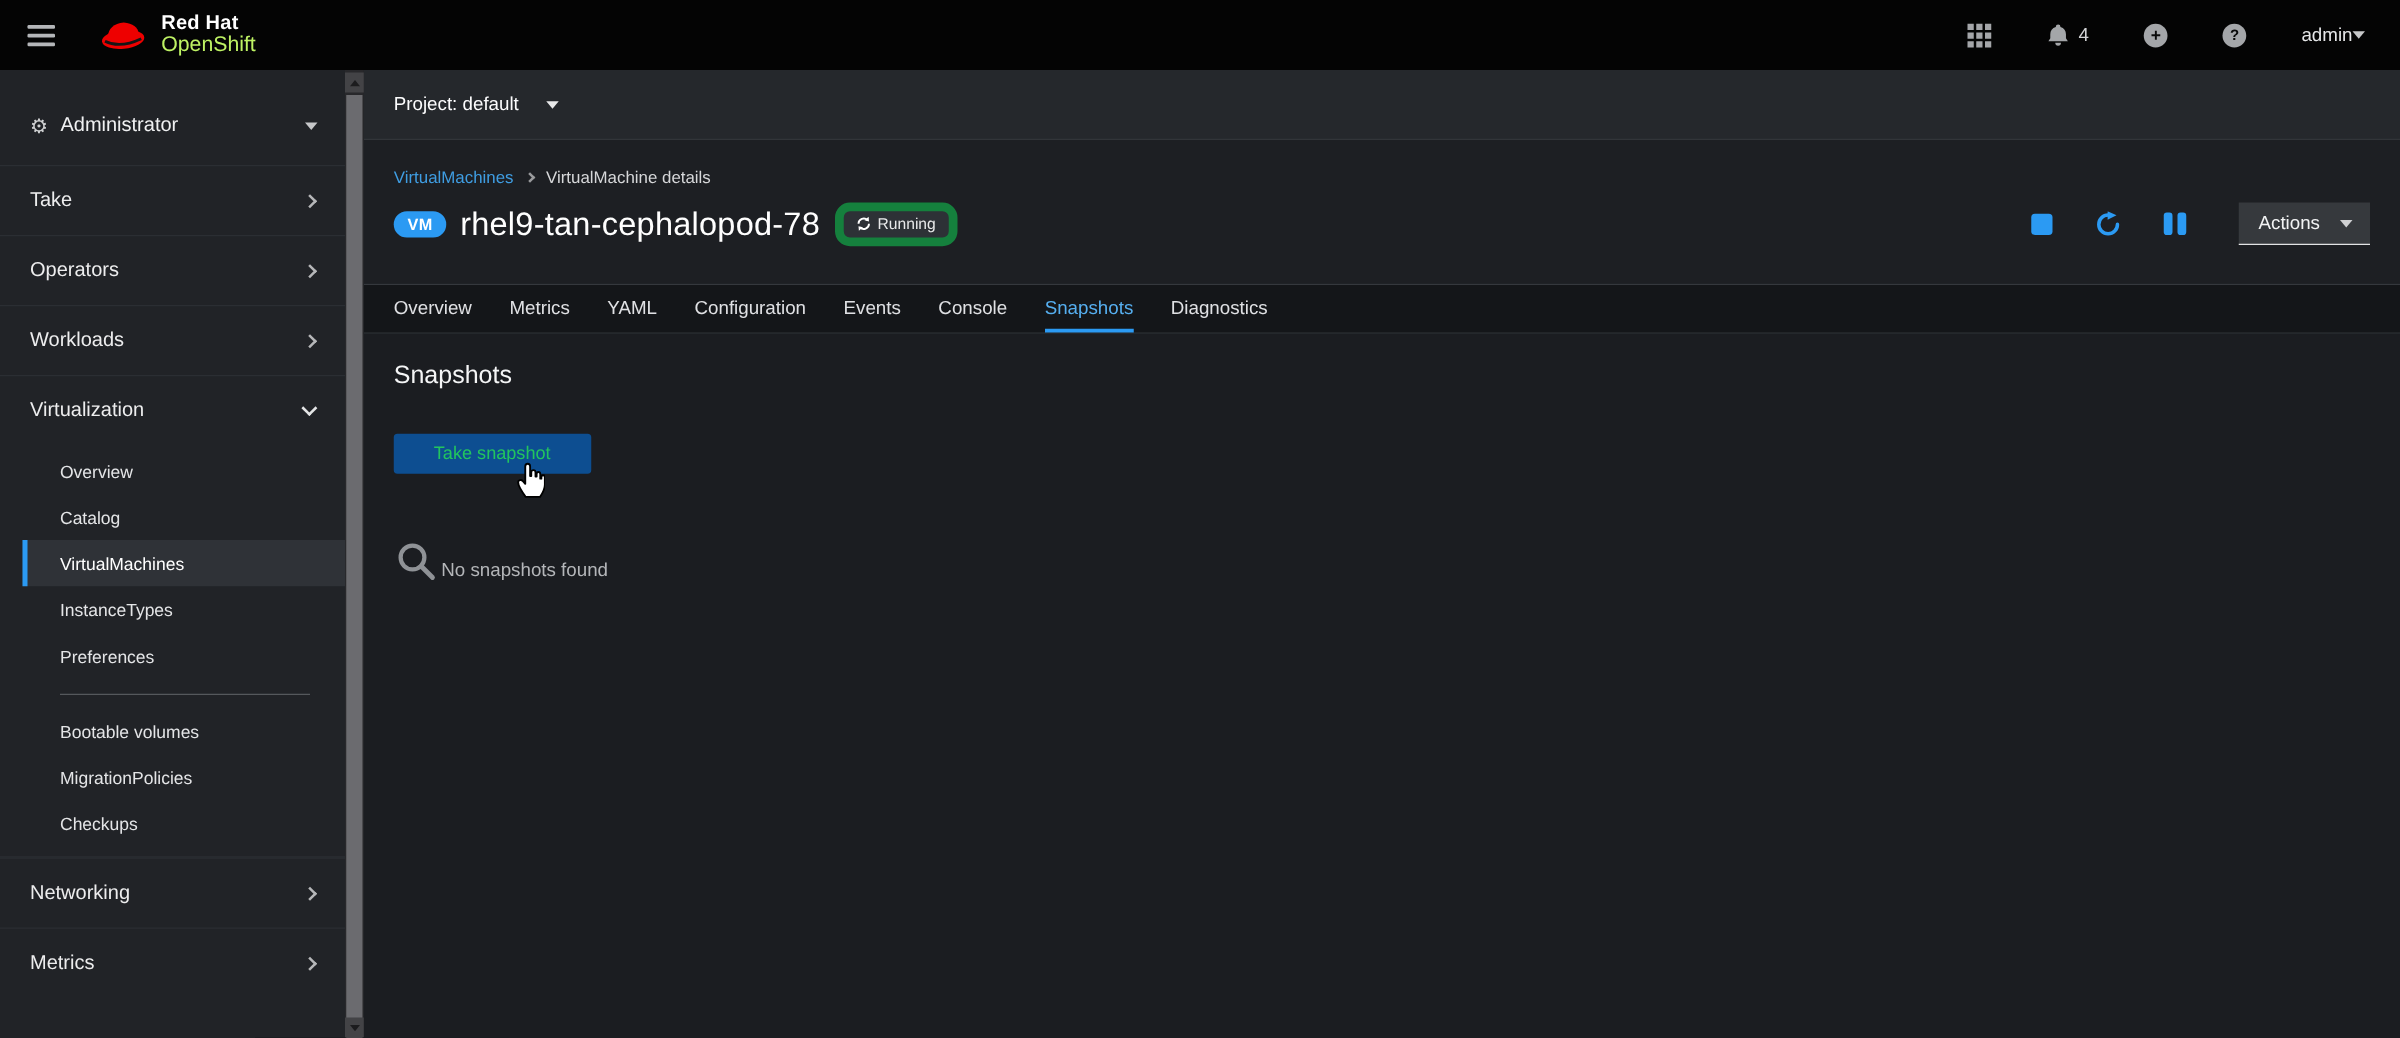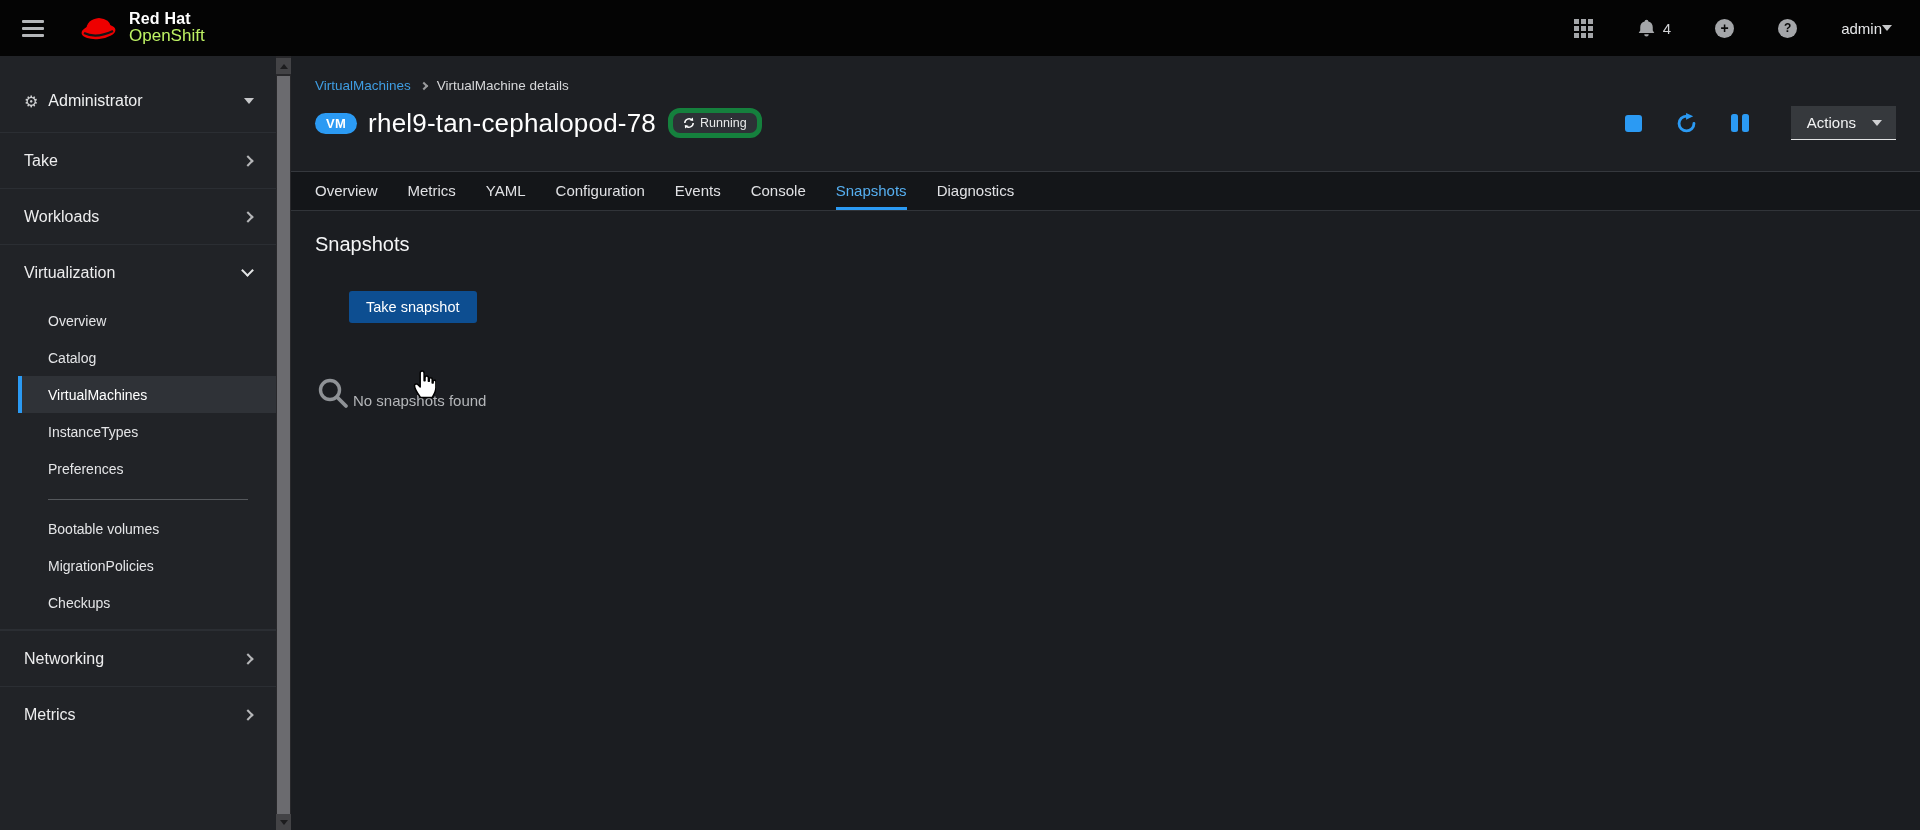--- a/index.html
+++ b/index.html
@@ -67,41 +67,41 @@
   .page-header { background:#1d1f23; padding:22px 24px 0 24px; height:115px; flex:none; }
   .breadcrumb { display:flex; align-items:center; gap:10px; font-size:13.5px; }
   .crumb-link { color:#3f9de2; cursor:pointer; }
   .crumb-sep { width:6px; height:6px; border-top:2px solid #9a9b9d; border-right:2px solid #9a9b9d;
     transform:rotate(45deg); }
   .crumb-current { color:#d6d7d9; }
   .title-row { display:flex; align-items:center; margin-top:13px; }
   .vm-badge { background:#2b9af3; color:#fff; font-weight:bold; font-size:13px; letter-spacing:.3px;
     border-radius:12px; padding:4px 11px; line-height:1; }
   .page-title { color:#fefefe; font-size:26px; font-weight:400; margin-left:11px; letter-spacing:.2px; }
-  .status-pill { display:flex; align-items:center; gap:5px; background:#2d3136; border:5px solid #15803d;
+  .status-pill { display:flex; align-items:center; gap:5px; background:#2d3136; border:7px solid #15803d;
     border-radius:12px; padding:4px 10px; margin-left:12px; color:#e8e9ea; font-size:12.5px; line-height:1; }
   .header-actions { margin-left:auto; display:flex; align-items:center; gap:30px; }
   .icon-btn { background:none; border:none; cursor:pointer; display:flex; align-items:center; padding:2px; }
   .stop-sq { width:17px; height:17px; background:#2b9af3; border-radius:3px; }
   .pause-ic { display:flex; gap:4px; }
   .pause-ic i { width:7px; height:18px; background:#2b9af3; border-radius:2.5px; }
   .actions-btn { margin-left:10px; background:#36393d; border:none; border-bottom:1px solid #e2e3e4;
     color:#f2f3f4; font-size:15px; padding:8px 14px 8px 16px; display:flex; align-items:center; gap:16px;
     cursor:pointer; font-family:inherit; }
 
   .tab-bar { height:40px; flex:none; background:#141619; border-top:1px solid #35383d;
     border-bottom:1px solid #313439; display:flex; align-items:stretch; padding-left:24px; gap:30px; }
   .tab { display:flex; align-items:center; color:#e0e1e4; font-size:15px; cursor:pointer;
     border-bottom:3px solid transparent; padding-top:2px; }
   .tab.active { color:#56aff0; border-bottom-color:#2b9af3; }
 
   .content { flex:1; background:#1b1d21; padding:22px 24px; overflow:hidden; }
   .content-heading { color:#f4f5f6; font-size:20px; font-weight:400; }
-  .primary-btn { margin-top:35px; background:#0d4e91; color:#ffffff; border:none; border-radius:3px;
-    font-size:14.5px; padding:8px 17px; cursor:pointer; font-family:inherit;margin-left:34px; }
+  .primary-btn { margin-top:35px; background:#0d4e91; color:#22c55e; border:none; border-radius:3px;
+    font-size:14.5px; padding:8px 32px; cursor:pointer; font-family:inherit; }
   .empty-state { width:100%; display:flex; align-items:center; margin-top:52px; }
   .empty-text { margin-top:13px; color:#b4b6b9; font-size:15px; }
 
   .cursor { position:absolute; left:411px; top:369px; z-index:99; pointer-events:none; }
 </style>
 </head>
 <body>
 
 <div class="app">
 
@@ -163,20 +163,24 @@
         <span class="persp-icon">⚙</span>
         <span class="persp-label">Administrator</span>
         <span class="caret-down"></span>
       </div>
 
       <div class="nav-item">
         <span>Take</span>
         <span class="chev chev-r"></span>
       </div>
       <div class="nav-item">
+        <span>Operators</span>
+        <span class="chev chev-r"></span>
+      </div>
+      <div class="nav-item">
         <span>Workloads</span>
         <span class="chev chev-r"></span>
       </div>
 
       <div class="nav-item">
         <span>Virtualization</span>
         <span class="chev chev-d"></span>
       </div>
       <div class="subnav group-last">
         <div class="sub-item">
@@ -221,20 +225,26 @@
           </div>
         <div class="sb-thumb"></div>
         <div class="sb-btn down">
             <span class="tri-dn"></span>
           </div>
       </div>
     </nav>
 
     <main class="main">
 
+      <div class="project-bar">
+        <div class="project-toggle">
+          <span class="project-label">Project: default</span>
+          <span class="caret-down" style="border-top-color:#e8e9ea"></span>
+        </div>
+      </div>
 
       <div class="page-header">
         <div class="breadcrumb">
           <span class="crumb-link">VirtualMachines</span>
           <span class="crumb-sep"></span>
           <span class="crumb-current">VirtualMachine details</span>
         </div>
         <div class="title-row">
           <span class="vm-badge">VM</span>
           <h1 class="page-title">rhel9-tan-cephalopod-78</h1>

